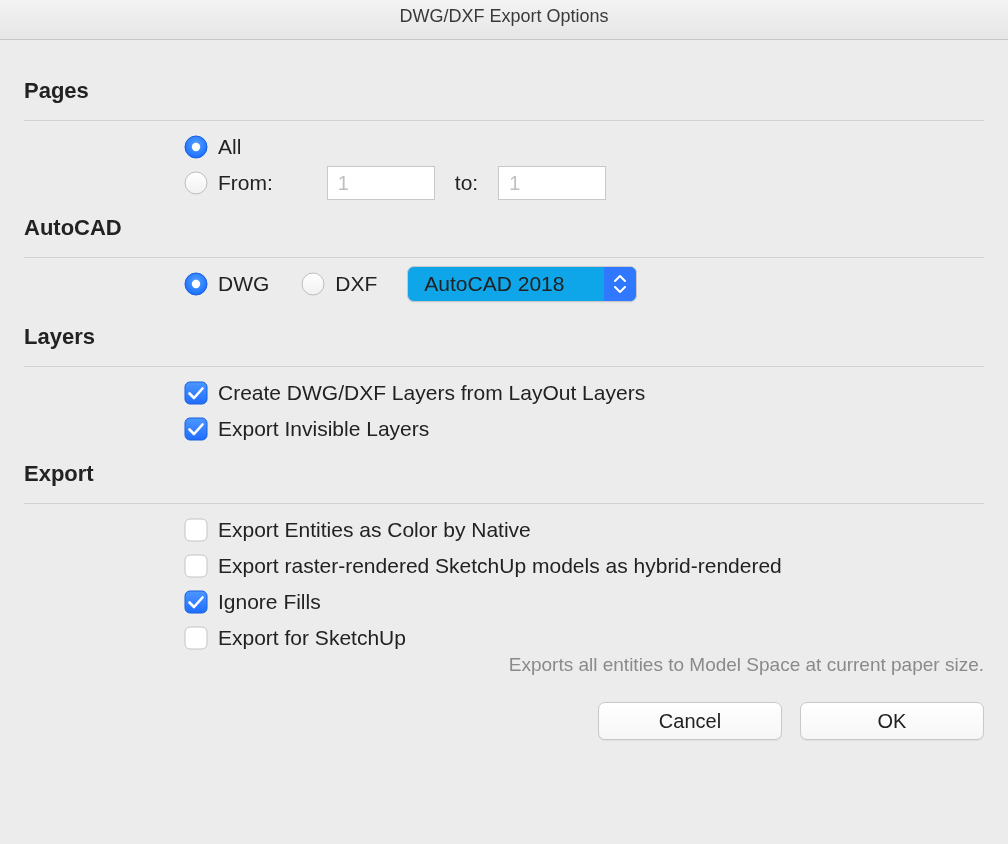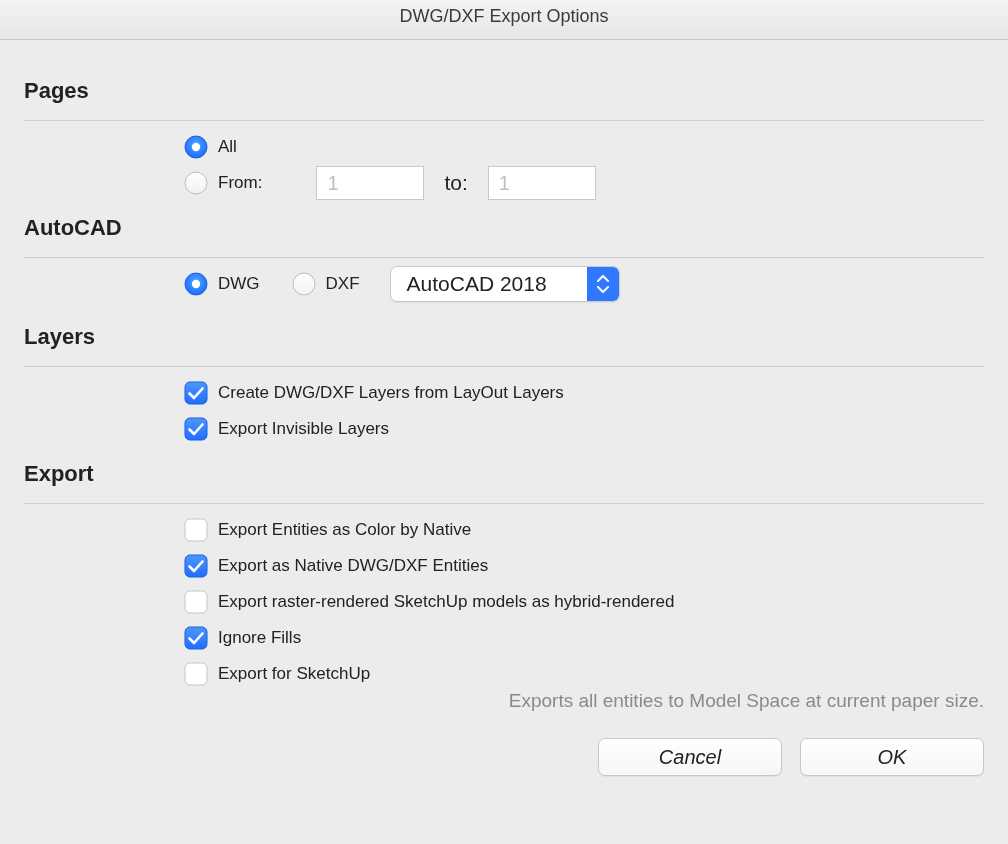--- a/index.html
+++ b/index.html
@@ -35,37 +35,37 @@
   }
   .section-heading.first { margin-top:20px; }
   .group-body { padding-left:160px; margin-top:8px; }
   .row { display:flex; align-items:center; min-height:36px; }
   .radio, .checkbox {
     width:24px; height:24px; flex:0 0 24px;
     margin-right:10px;
     display:inline-flex; align-items:center; justify-content:center;
   }
   .radio svg, .checkbox svg { width:24px; height:24px; display:block; }
-  .opt-label { font-size:17px; color:#222; }
+  .opt-label { font-size:21px; color:#222; }
   .sublabel { font-size:19px; color:#8a8a8a; margin-left:34px; margin-top:-2px;text-align:right; }
   .num-input {
     width:108px; height:34px;
     border:1px solid #c8c8c8;
     background:#fff;
     padding:0 10px;
     font-size:20px;
     color:#bfbfbf;
     display:flex; align-items:center;
     margin:0 20px;
   }
   .to-label { font-size:21px; color:#222; }
   .select {
     display:flex; align-items:center;
     height:36px;
-    background:#ffffff;
+    background:#0ea5e9;
     border:1px solid #c9c9c9;
     border-radius:7px;
     padding-left:16px;
     margin-left:30px;
     overflow:hidden;
     box-shadow:0 1px 1px rgba(0,0,0,0.05);
   }
   .select-text { font-size:21px; color:#222; padding-right:40px; }
   .select-arrows {
     width:32px; height:36px;
@@ -85,21 +85,20 @@
     height:38px;
     background:linear-gradient(#ffffff,#f6f6f6);
     border:1px solid #c8c8c8;
     border-radius:7px;
     font-size:20px;
     color:#222;
     display:flex;
     align-items:center;
     justify-content:center;
     box-shadow:0 1px 1px rgba(0,0,0,0.06);
-    font-style:italic;
   }
 </style>
 </head>
 <body>
 
 <svg width="0" height="0" style="position:absolute">
   <defs>
     <radialGradient id="rg-sel" cx="50%" cy="40%" r="60%">
       <stop offset="0%" stop-color="#57a4ff"></stop>
       <stop offset="100%" stop-color="#1a6dff"></stop>
@@ -201,29 +200,20 @@
       <span class="checkbox">
         <svg viewBox="0 0 24 24">
             <rect x="1" y="1" width="22" height="22" rx="5" fill="#fff" stroke="#c4c4c4"></rect>
           </svg>
       </span>
       <span class="opt-label">Export Entities as Color by Native</span>
     </div>
     <div class="row">
       <span class="checkbox">
         <svg viewBox="0 0 24 24">
-            <rect x="1" y="1" width="22" height="22" rx="5" fill="url(#cb-sel)" stroke="#1760e0"></rect>
-            <path d="M5.5 12.5 L10 17 L18.5 7.5" stroke="#fff" stroke-width="2.6" fill="none" stroke-linecap="round" stroke-linejoin="round"></path>
-          </svg>
-      </span>
-      <span class="opt-label">Export as Native DWG/DXF Entities</span>
-    </div>
-    <div class="row">
-      <span class="checkbox">
-        <svg viewBox="0 0 24 24">
             <rect x="1" y="1" width="22" height="22" rx="5" fill="#fff" stroke="#c4c4c4"></rect>
           </svg>
       </span>
       <span class="opt-label">Export raster-rendered SketchUp models as hybrid-rendered</span>
     </div>
     <div class="row">
       <span class="checkbox">
         <svg viewBox="0 0 24 24">
             <rect x="1" y="1" width="22" height="22" rx="5" fill="url(#cb-sel)" stroke="#1760e0"></rect>
             <path d="M5.5 12.5 L10 17 L18.5 7.5" stroke="#fff" stroke-width="2.6" fill="none" stroke-linecap="round" stroke-linejoin="round"></path>

